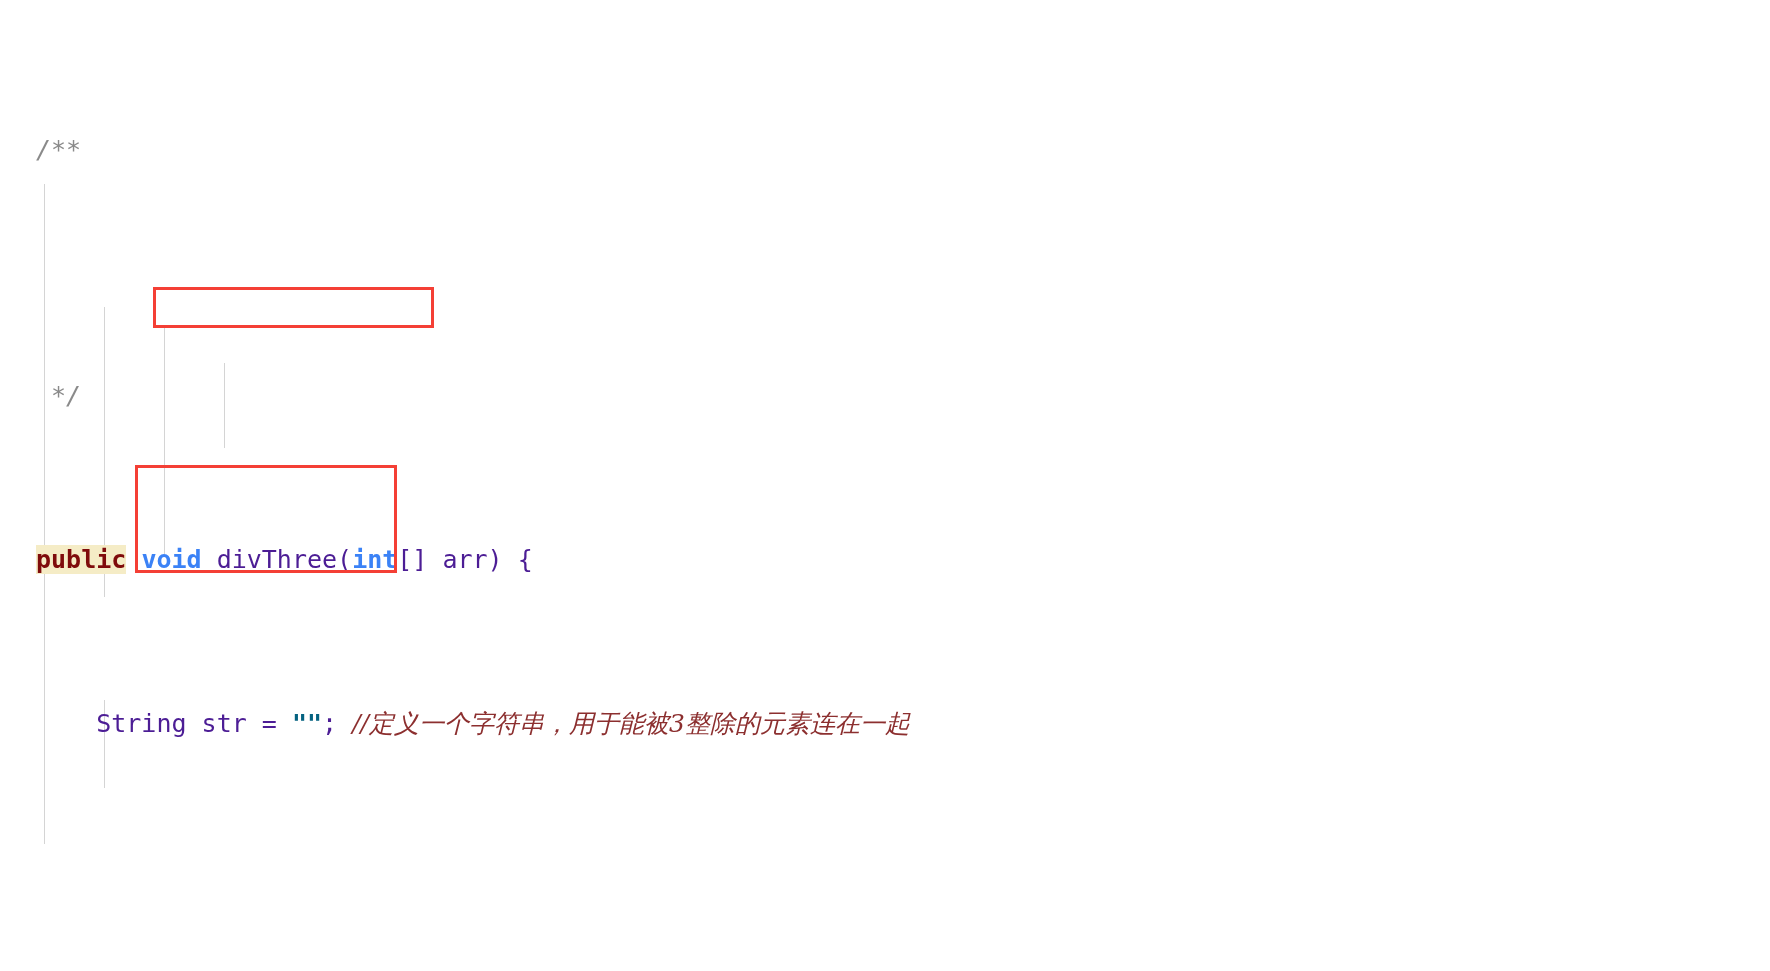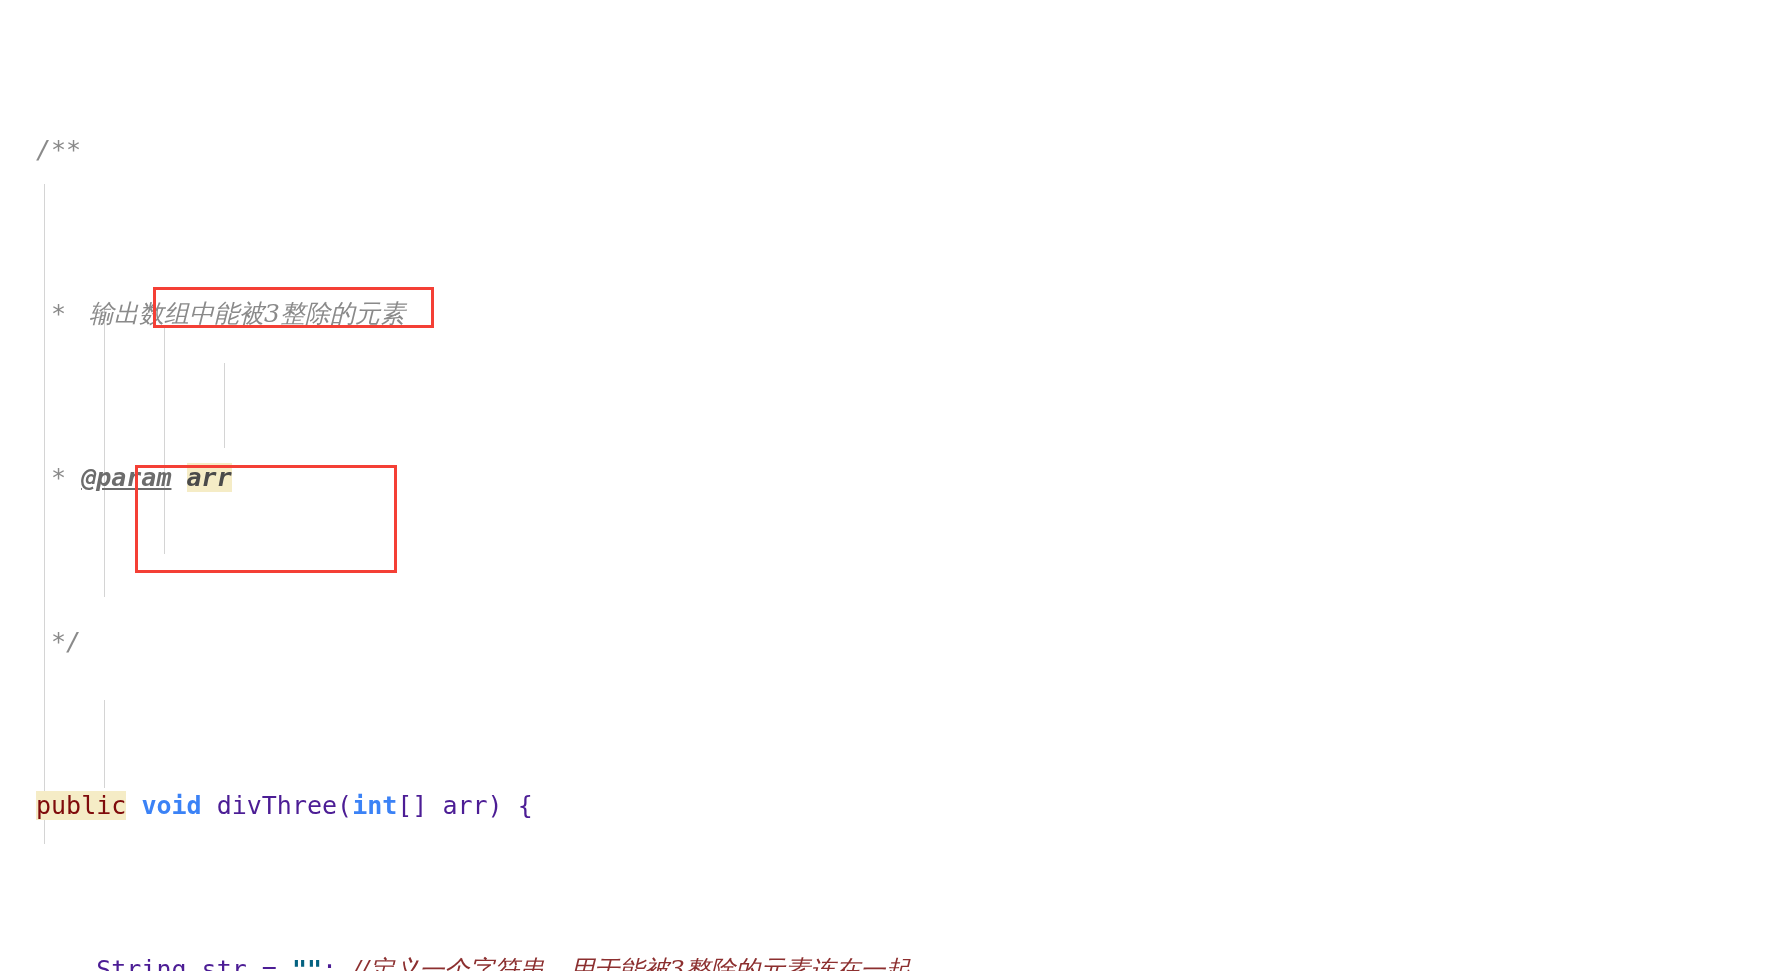--- a/index.html
+++ b/index.html
@@ -34,21 +34,21 @@
   }
 
   .line {
     height: 41px;
     white-space: pre;
     position: relative;
   }
 
   
   .kw        { color: #3b82f6; font-weight: bold; }
-  .kw-hl     { color: #7f0b0b; font-weight: normal; background: #f5ecc6; }
+  .kw-hl     { color: #7f0b0b; font-weight: bold; background: #f5ecc6; }
   .plain     { color: #4c1d95; }
   .str       { color: #046280; font-weight: bold; }
   .cmt-doc   { color: #8a8a8a; font-style: italic; }
   .cmt-tag   { color: #6c6c6c; font-style: italic; font-weight: bold; text-decoration: underline; }
   .cmt-param { color: #4a4a4a; font-style: italic; font-weight: bold; background: #f5ecc6; }
   .cmt-line  { color: #8c2f2f; font-style: italic; }
   .cjk       { font-family: "DejaVu Serif", "Liberation Serif", serif; font-style: italic; }
 
   
   .guide {
@@ -74,23 +74,21 @@
   <div class="guide" style="left:44px; top:184px; height:660px;"></div>
   <div class="guide" style="left:104px; top:307px; height:290px;"></div>
   <div class="guide" style="left:164px; top:328px; height:226px;"></div>
   <div class="guide" style="left:224px; top:363px; height:85px;"></div>
   <div class="guide" style="left:104px; top:700px; height:88px;"></div>
 
   <div class="code-area">
 
     <div class="line"><span class="cmt-doc">/**</span></div>
 
-    <div class="line"><span class="cmt-doc"> * </span><span class="cmt-doc cjk"> 输出数组中能被3整除的元素</span></div>
 
-    <div class="line"><span class="cmt-doc"> * </span><span class="cmt-tag">@param</span><span class="cmt-doc"> </span><span class="cmt-param">arr</span></div>
 
     <div class="line"><span class="cmt-doc"> */</span></div>
 
     <div class="line"><span class="kw-hl">public</span><span class="plain"> </span><span class="kw">void</span><span class="plain"> </span><span class="plain">divThree</span><span class="plain">(</span><span class="kw">int</span><span class="plain">[] arr) {</span></div>
 
     <div class="line"><span class="plain">    </span><span class="plain">String</span><span class="plain"> str = </span><span class="str">""</span><span class="plain">;</span><span class="plain"> </span><span class="cmt-line cjk">//定义一个字符串，用于能被3整除的元素连在一起</span></div>
 
     
 
     

